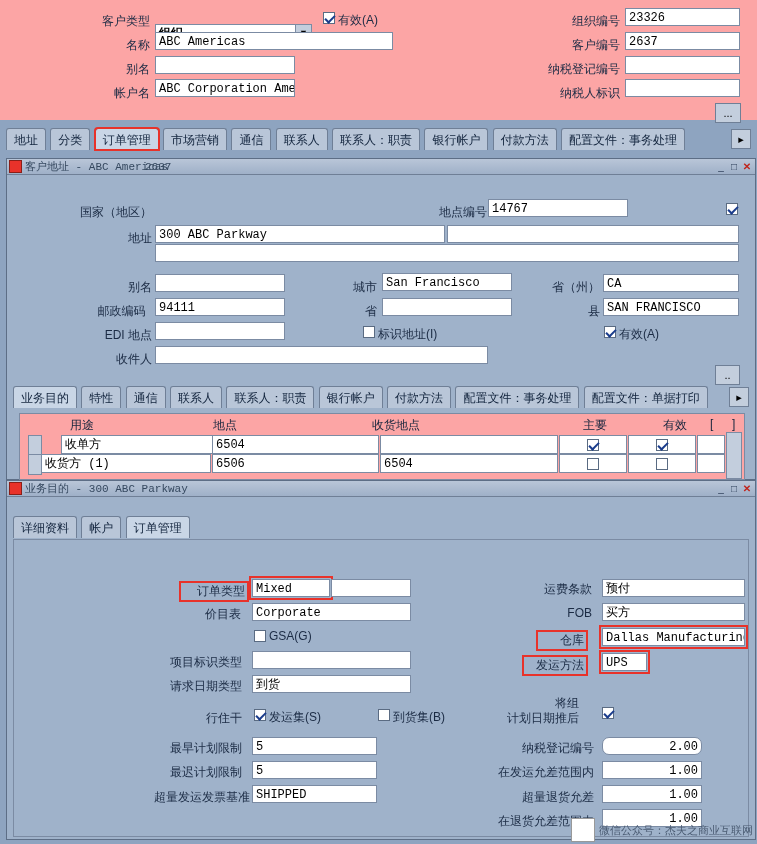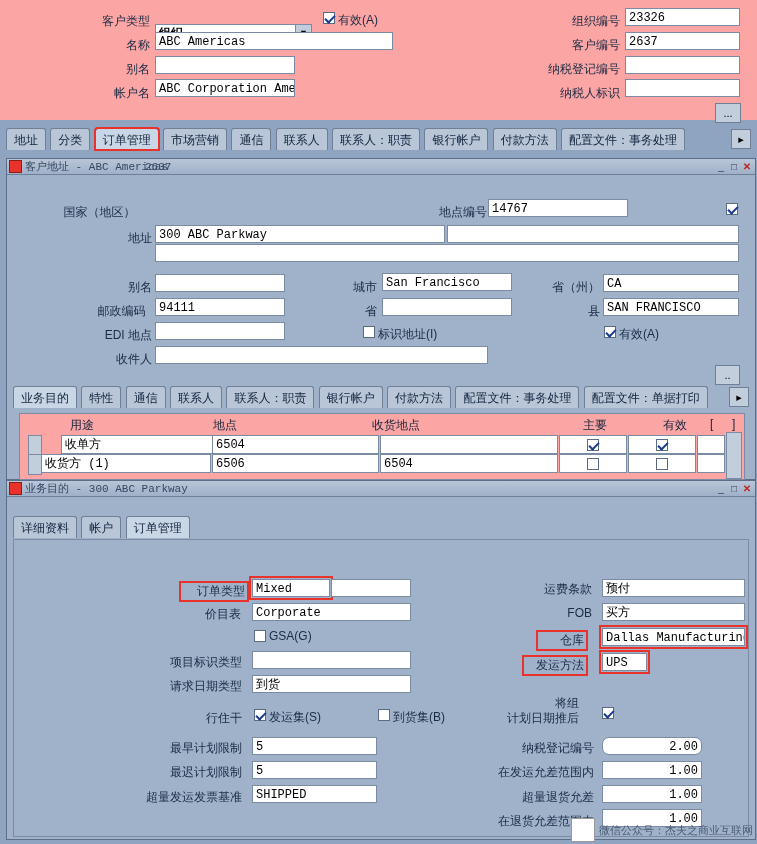--- a/index.html
+++ b/index.html
@@ -136,21 +136,21 @@
   <div class="titlebar">
     <span class="tdot"></span>
     <span class="ttl">客户地址 - ABC Americas</span>
     <span class="wbtn">_</span>
     <span class="wbtn">□</span>
     <span class="wbtn cls">✕</span>
   </div>
   <div style="position:absolute;left:138px;top:2px;font-family:'Liberation Mono',monospace;font-size:11px;color:#35485f;">2637</div>
 
   <div style="position:relative;height:305px;">
-    <div class="lbl" style="position:absolute;left:40px;top:29px;width:105px;text-align:center;">国家（地区）</div>
+    <div class="lbl" style="position:absolute;left:40px;top:29px;width:105px;">国家（地区）</div>
 
     <div class="lbl" style="position:absolute;left:390px;top:29px;width:90px;">地点编号</div>
     <div class="fld" style="position:absolute;left:481px;top:24px;width:140px;">14767</div>
     <div style="position:absolute;left:719px;top:26px;"><span class="chk on"></span></div>
 
     <div class="lbl" style="position:absolute;left:70px;top:55px;width:75px;">地址</div>
     <div class="fld" style="position:absolute;left:148px;top:50px;width:290px;">300 ABC Parkway</div>
     <div class="fld" style="position:absolute;left:440px;top:50px;width:292px;"></div>
     <div class="fld" style="position:absolute;left:148px;top:69px;width:584px;"></div>
 
@@ -275,21 +275,21 @@
       <div class="lbl" style="position:absolute;left:255px;top:169px;text-align:left;">发运集(S)</div>
       <div style="position:absolute;left:364px;top:167px;"><span class="chk"></span></div>
       <div class="lbl" style="position:absolute;left:379px;top:169px;text-align:left;">到货集(B)</div>
 
       <div class="lbl" style="position:absolute;left:140px;top:200px;width:88px;">最早计划限制</div>
       <div class="fld" style="position:absolute;left:238px;top:197px;width:125px;">5</div>
 
       <div class="lbl" style="position:absolute;left:140px;top:224px;width:88px;">最迟计划限制</div>
       <div class="fld" style="position:absolute;left:238px;top:221px;width:125px;">5</div>
 
-      <div class="lbl" style="position:absolute;left:116px;top:249px;width:112px;">超量发运发票基准</div>
+      <div class="lbl" style="position:absolute;left:124px;top:249px;width:112px;">超量发运发票基准</div>
       <div class="fld" style="position:absolute;left:238px;top:245px;width:125px;">SHIPPED</div>
 
       <div class="lbl" style="position:absolute;left:506px;top:41px;width:72px;">运费条款</div>
       <div class="fld" style="position:absolute;left:588px;top:39px;width:143px;">预付</div>
 
       <div class="lbl" style="position:absolute;left:506px;top:66px;width:72px;">FOB</div>
       <div class="fld" style="position:absolute;left:588px;top:63px;width:143px;">买方</div>
 
       <div class="lbl redlbl" style="position:absolute;left:522px;top:90px;width:44px;">仓库</div>
       <div class="fld redbox" style="position:absolute;left:588px;top:88px;width:143px;">Dallas Manufacturing</div>

